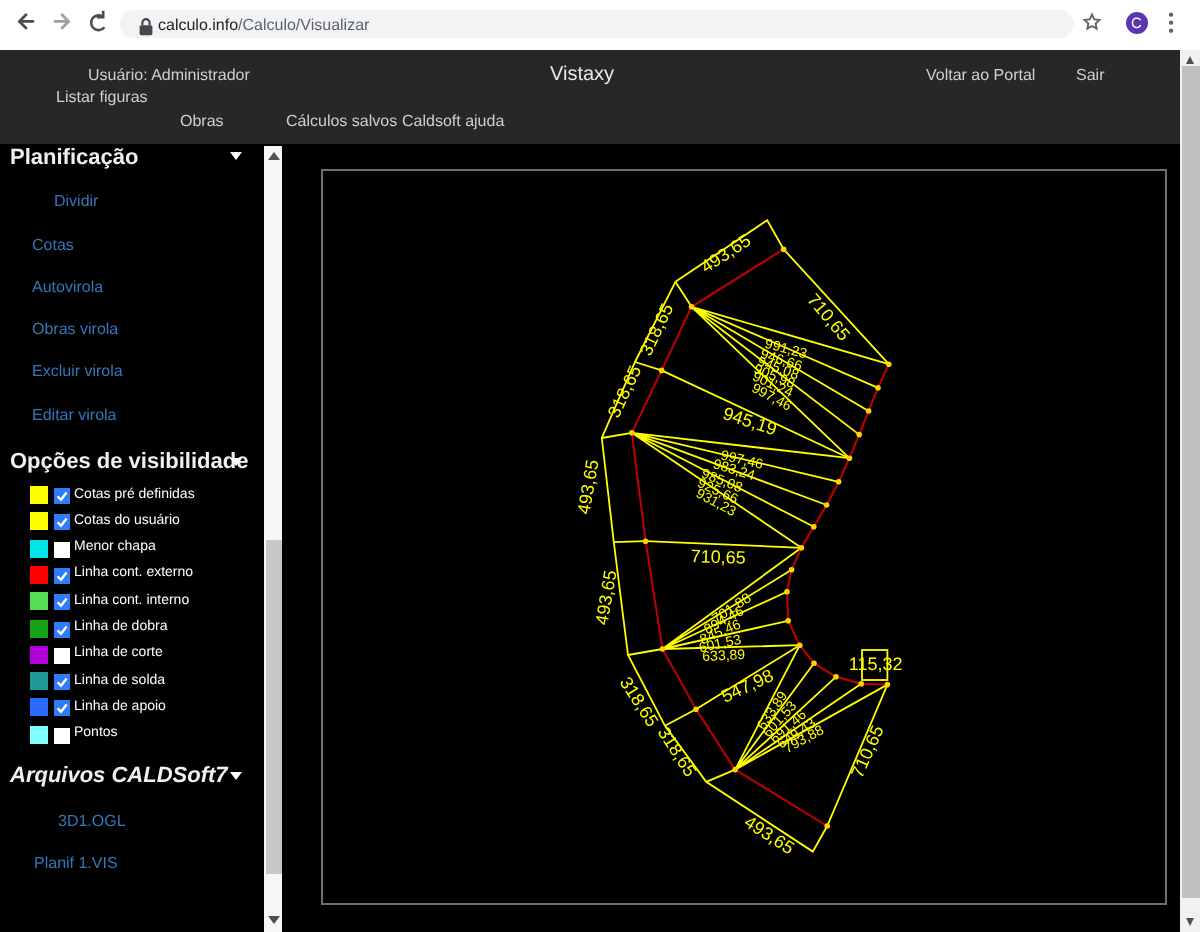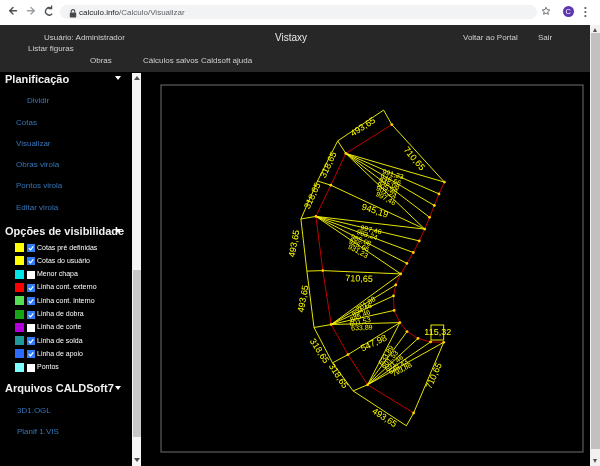--- a/index.html
+++ b/index.html
@@ -62,23 +62,23 @@
 <div class="abs htx" style="left:90px;top:56px;">Obras</div>
 <div class="abs htx" style="left:129px;top:56px;margin-left:14px;">Cálculos salvos</div>
 <div class="abs htx" style="left:201px;top:56px;text-align:center;">Caldsoft ajuda</div>
 
 <div class="abs" id="content"></div>
 
 <div class="abs hdr2" style="left:5px;top:72.5px;">Planificação</div>
 <div class="abs tri" style="left:115px;top:76px;"></div>
 <div class="abs lnk" style="left:16px;top:96px;padding-left:11px;">Dividir</div>
 <div class="abs lnk" style="left:16px;top:117.5px;">Cotas</div>
-<div class="abs lnk" style="left:16px;top:139px;">Visualizar</div>
+<div class="abs lnk" style="left:16px;top:139px;">Autovirola</div>
 <div class="abs lnk" style="left:16px;top:160px;">Obras virola</div>
-<div class="abs lnk" style="left:16px;top:181px;">Pontos virola</div>
+<div class="abs lnk" style="left:16px;top:181px;">Excluir virola</div>
 <div class="abs lnk" style="left:16px;top:202.5px;">Editar virola</div>
 <div class="abs hdr2" style="left:5px;top:225px;">Opções de visibilidade</div>
 <div class="abs tri" style="left:115px;top:229px;"></div>
 <div class="row" style="left:15px;top:243.0px;">
     <span class="sw" style="background:#ffff00"></span>
     <span class="cb cbc">
       <svg width="8" height="8" viewBox="0 0 8 8">
         <path d="M1.8 4.2l1.7 1.7 2.8-3.6" stroke="#fff" stroke-width="1.2" fill="none"></path>
       </svg>
     </span>
@@ -147,23 +147,23 @@
       </svg>
     </span>
     <span class="lb">Linha de apoio</span>
   </div>
 <div class="row" style="left:15px;top:362.7px;">
     <span class="sw" style="background:#80ffff"></span>
     <span class="cb cbu"></span>
     <span class="lb">Pontos</span>
   </div>
 
-<div class="abs hdr2" style="left:5px;top:382px;">Arquivos CALDSoft7</div>
+<div class="abs hdr2" style="left:5px;top:382px;font-style:italic;">Arquivos CALDSoft7</div>
 <div class="abs tri" style="left:115px;top:386px;"></div>
-<div class="abs lnk" style="left:17px;top:405.5px;">3D1.OGL</div>
+<div class="abs lnk" style="left:29px;top:405.5px;">3D1.OGL</div>
 <div class="abs lnk" style="left:17px;top:427px;">Planif 1.VIS</div>
 <div class="abs lnk" style="left:17px;top:433px;margin-top:44px;">Vistaxy.VIS</div>
 
 <div class="abs" id="sscroll"></div>
 <div class="abs" id="sthumb"></div>
 <div class="abs" style="left:134px;top:76px;width:0;height:0;border-left:3px solid transparent;border-right:3px solid transparent;border-bottom:4px solid #505050;"></div>
 <div class="abs" style="left:134px;top:458px;width:0;height:0;border-left:3px solid transparent;border-right:3px solid transparent;border-top:4px solid #505050;"></div>
 
 <svg class="abs" style="left:134px;top:72px;" width="456" height="394" viewBox="134 72 456 394">
 <rect x="161" y="85" width="422" height="367" fill="none" stroke="#6e6e6e" stroke-width="1"></rect>

